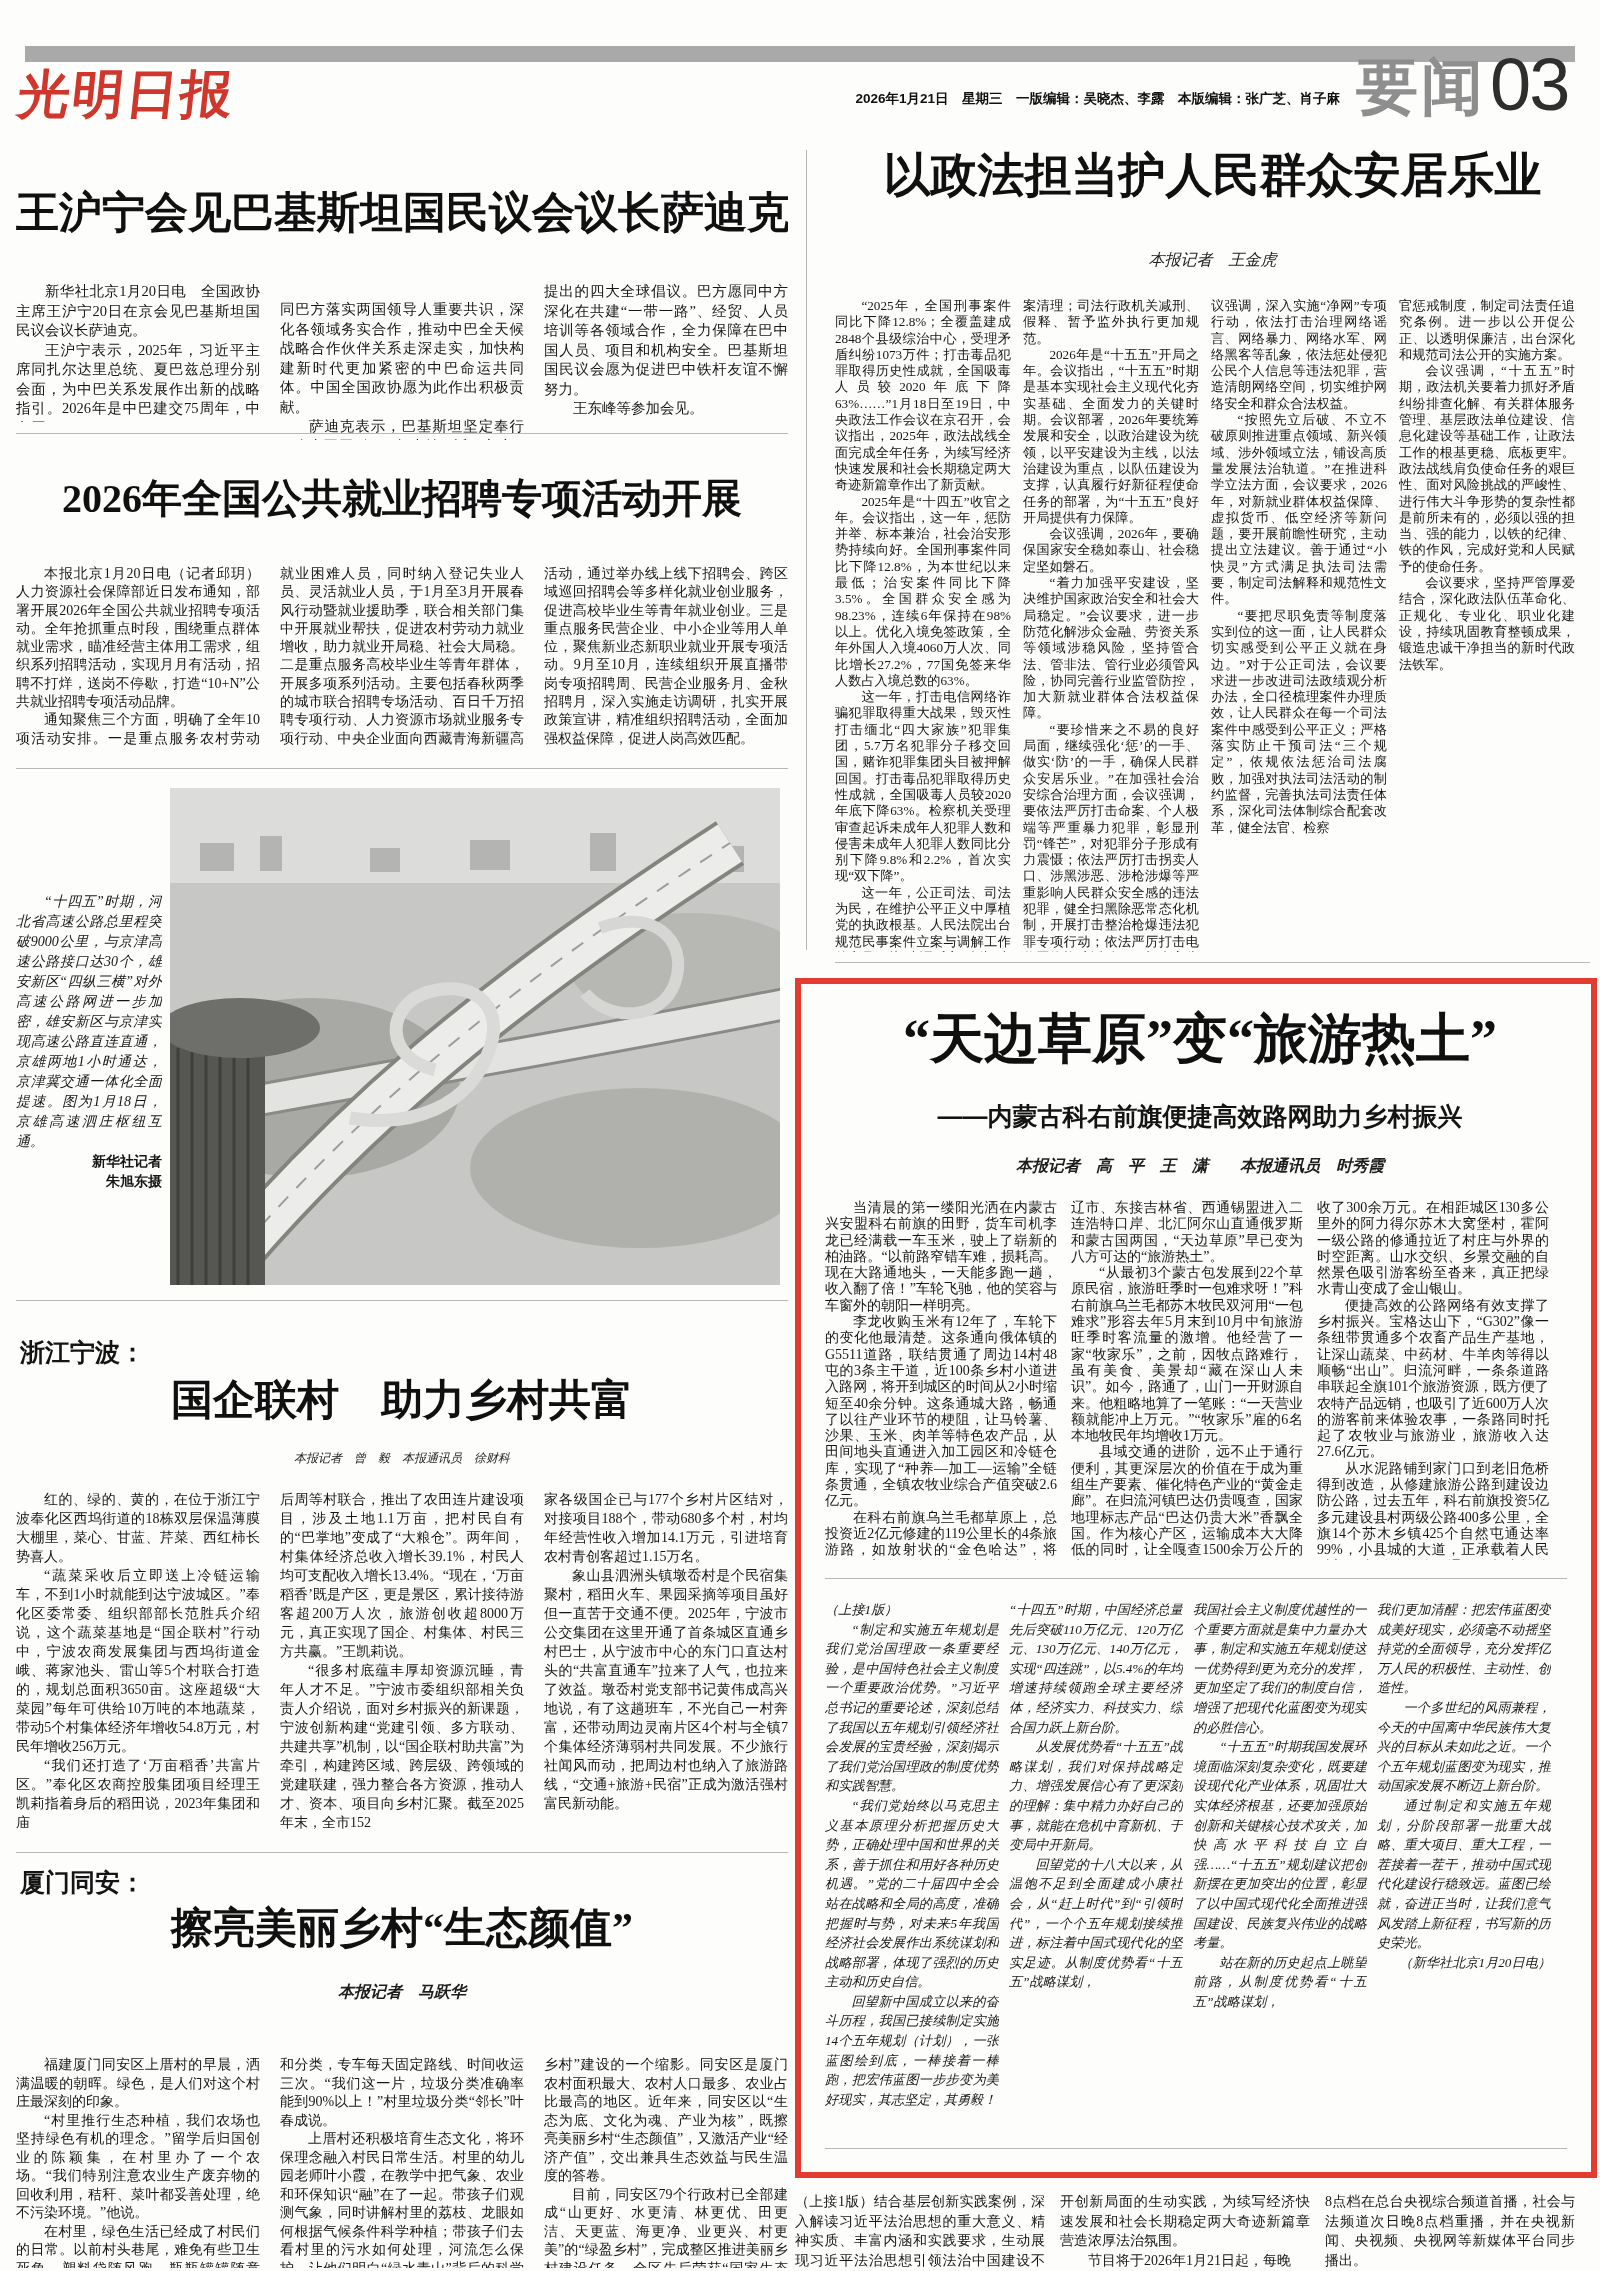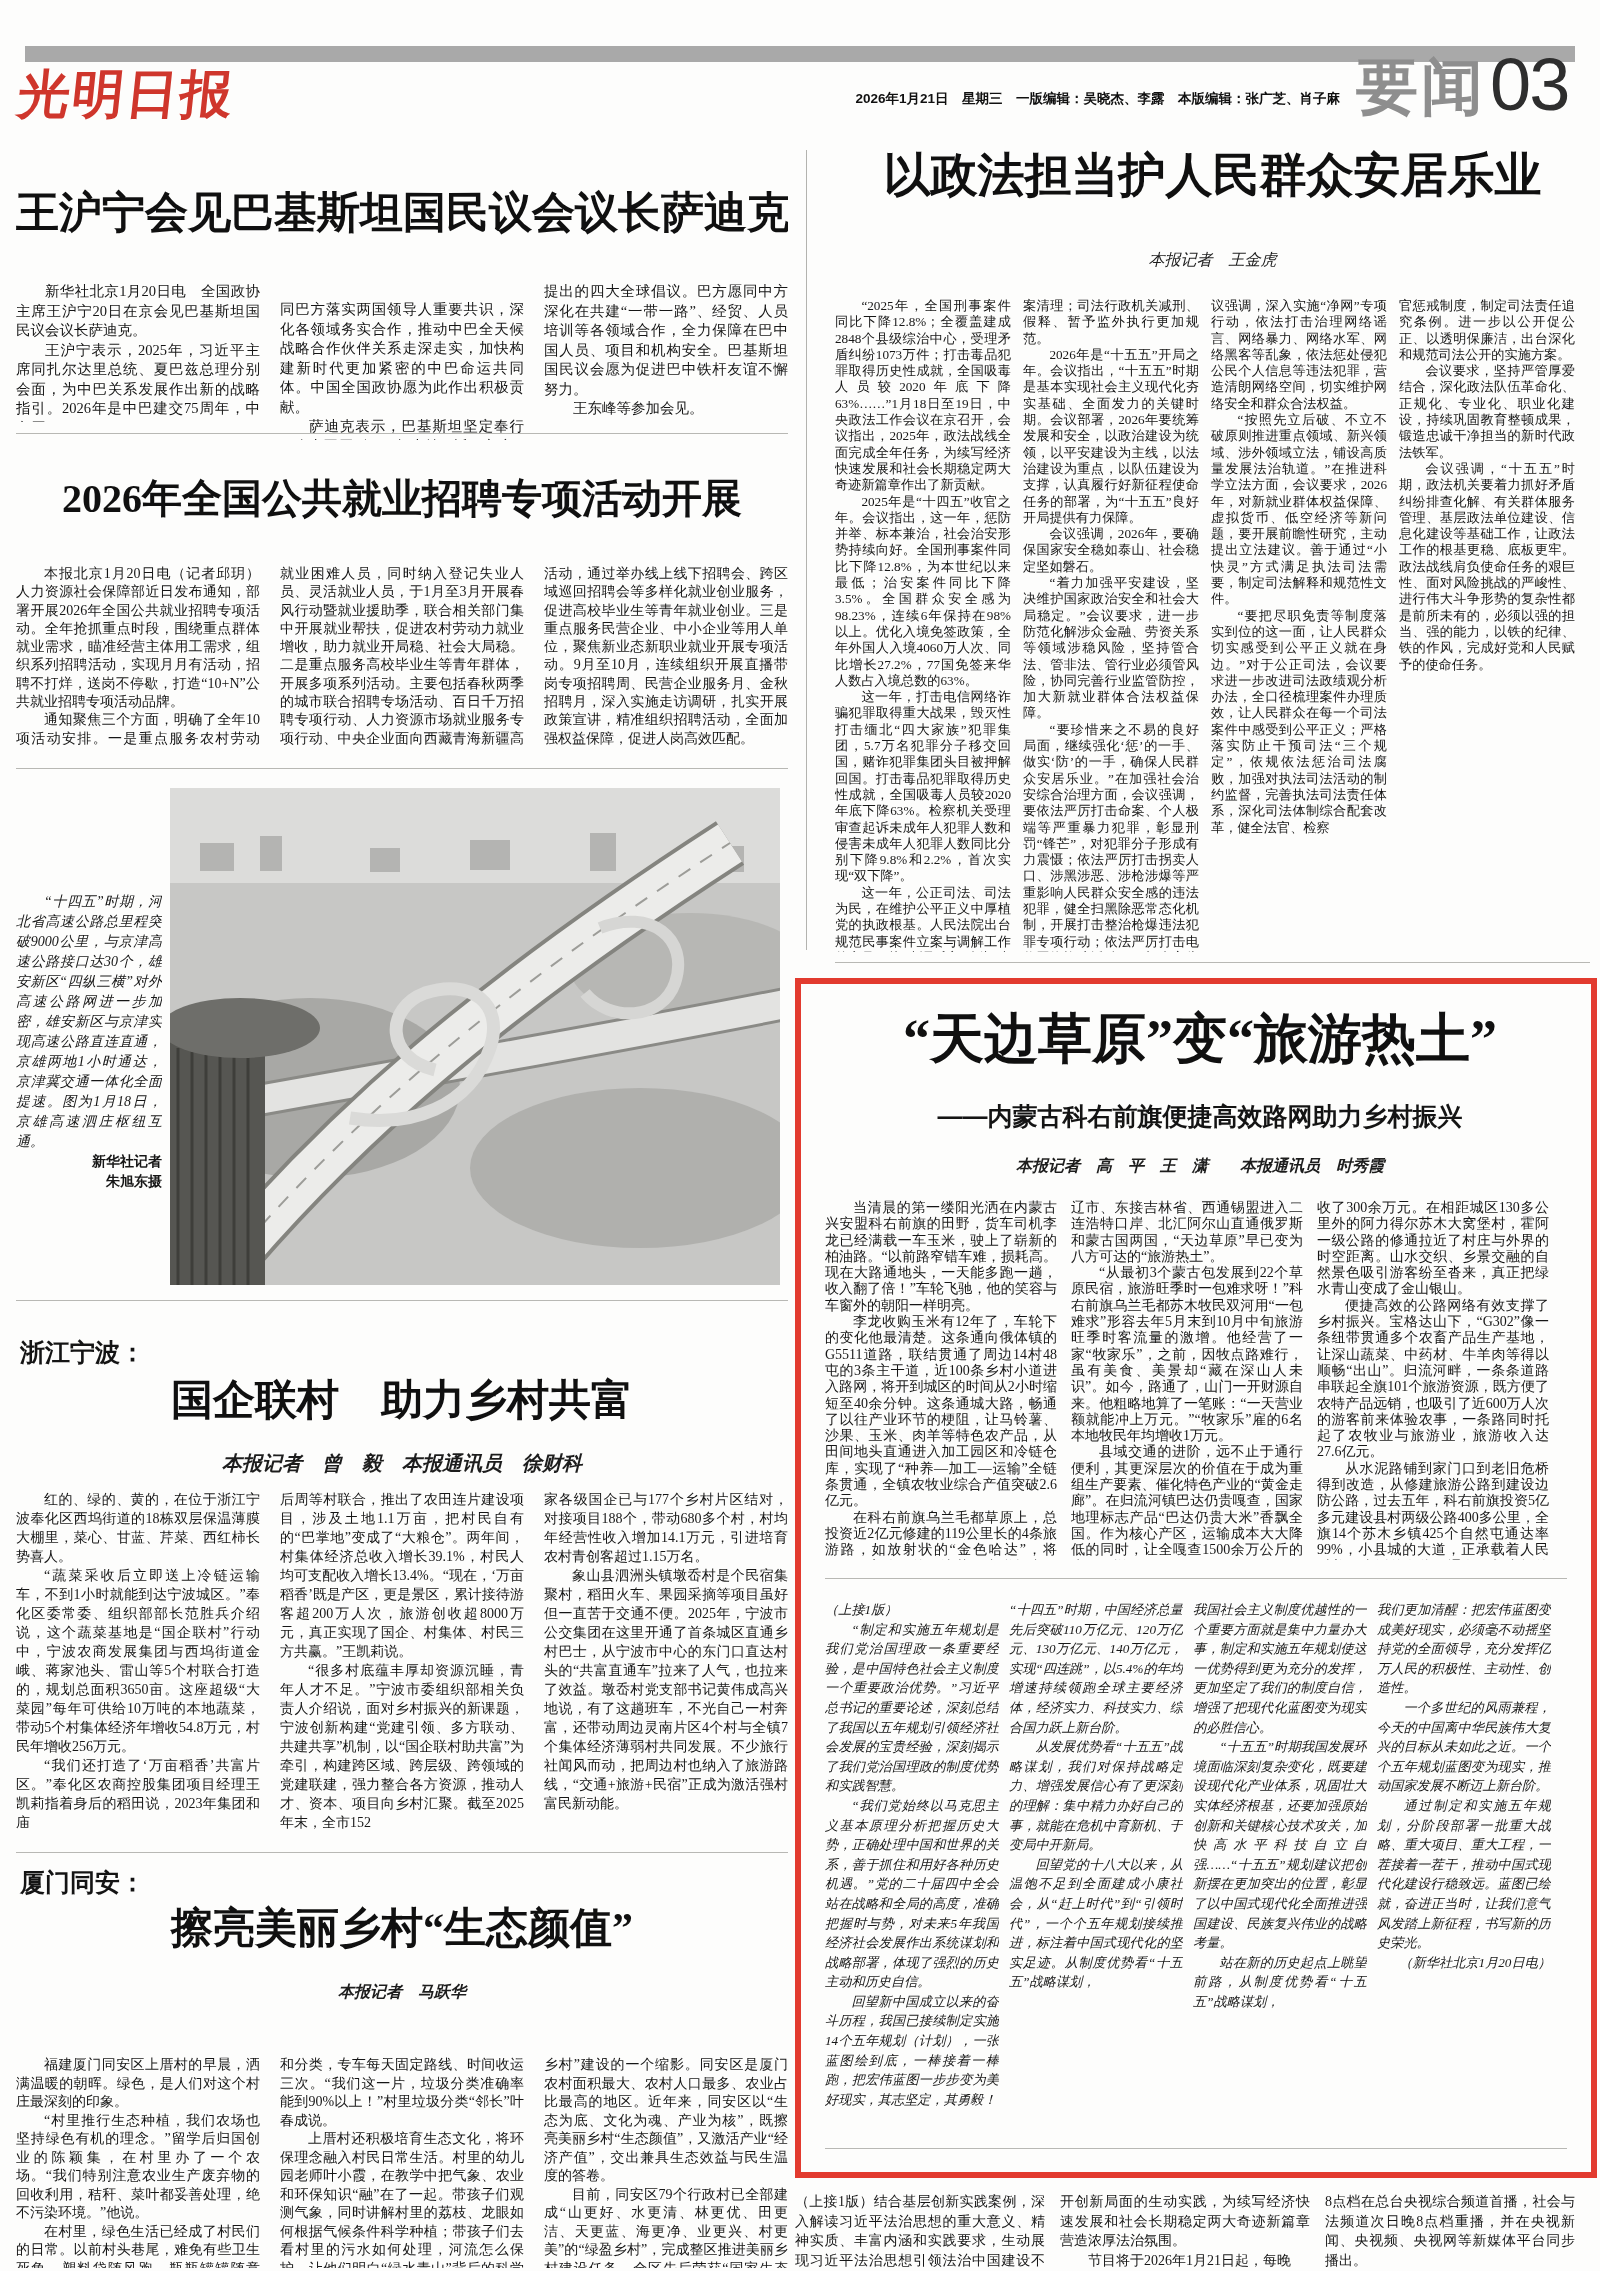--- a/index.html
+++ b/index.html
@@ -96,21 +96,21 @@
         <line x1="50" y1="252" x2="50" y2="497"></line>
       <line x1="64" y1="262" x2="64" y2="497"></line>
         <line x1="78" y1="257" x2="78" y2="497"></line>
     </g>
     <ellipse cx="70" cy="240" rx="80" ry="30" fill="#6e6e6a"></ellipse>
   </svg>
 
   <div class="rule" style="left:16px;top:1300px;width:772px"></div>
   <div class="kicker" style="left:20px;top:1336px;font-size:25px">浙江宁波：</div>
   <div class="headline" style="left:16px;top:1376px;width:772px;font-size:42px">国企联村　助力乡村共富</div>
-  <div class="byline kai" style="left:16px;top:1450px;width:772px;font-size:20px;font-weight:bold">本报记者　曾　毅　本报通讯员　徐财科</div>
+  <div class="byline kai" style="left:16px;top:1450px;width:772px;font-size:12px;font-weight:normal">本报记者　曾　毅　本报通讯员　徐财科</div>
   <div class="col" style="left:16px;top:1490px;width:244px;height:350px;font-size:14px;line-height:19px">
       <p>红的、绿的、黄的，在位于浙江宁波奉化区西坞街道的18栋双层保温薄膜大棚里，菜心、甘蓝、芹菜、西红柿长势喜人。</p>
       <p>“蔬菜采收后立即送上冷链运输车，不到1小时就能到达宁波城区。”奉化区委常委、组织部部长范胜兵介绍说，这个蔬菜基地是“国企联村”行动中，宁波农商发展集团与西坞街道金峨、蒋家池头、雷山等5个村联合打造的，规划总面积3650亩。这座超级“大菜园”每年可供给10万吨的本地蔬菜，带动5个村集体经济年增收54.8万元，村民年增收256万元。</p>
       <p>“我们还打造了‘万亩稻香’共富片区。”奉化区农商控股集团项目经理王凯莉指着身后的稻田说，2023年集团和庙</p>
     </div>
   <div class="col" style="left:280px;top:1490px;width:244px;height:350px;font-size:14px;line-height:19px">
       <p class="noind">后周等村联合，推出了农田连片建设项目，涉及土地1.1万亩，把村民自有的“巴掌地”变成了“大粮仓”。两年间，村集体经济总收入增长39.1%，村民人均可支配收入增长13.4%。“现在，‘万亩稻香’既是产区，更是景区，累计接待游客超200万人次，旅游创收超8000万元，真正实现了国企、村集体、村民三方共赢。”王凯莉说。</p>
       <p>“很多村底蕴丰厚却资源沉睡，青年人才不足。”宁波市委组织部相关负责人介绍说，面对乡村振兴的新课题，宁波创新构建“党建引领、多方联动、共建共享”机制，以“国企联村助共富”为牵引，构建跨区域、跨层级、跨领域的党建联建，强力整合各方资源，推动人才、资本、项目向乡村汇聚。截至2025年末，全市152</p>
     </div>
   <div class="col" style="left:544px;top:1490px;width:244px;height:350px;font-size:14px;line-height:19px">
@@ -153,22 +153,22 @@
       <p>“着力加强平安建设，坚决维护国家政治安全和社会大局稳定。”会议要求，进一步防范化解涉众金融、劳资关系等领域涉稳风险，坚持管合法、管非法、管行业必须管风险，协同完善行业监管防控，加大新就业群体合法权益保障。</p>
       <p>“要珍惜来之不易的良好局面，继续强化‘惩’的一手、做实‘防’的一手，确保人民群众安居乐业。”在加强社会治安综合治理方面，会议强调，要依法严厉打击命案、个人极端等严重暴力犯罪，彰显刑罚“锋芒”，对犯罪分子形成有力震慑；依法严厉打击拐卖人口、涉黑涉恶、涉枪涉爆等严重影响人民群众安全感的违法犯罪，健全扫黑除恶常态化机制，开展打击整治枪爆违法犯罪专项行动；依法严厉打击电信网络诈骗活动，狠打金主头目，狠抓行业治理，深化宣传教育，加强跨境合作，努力取得更大成绩；依法严厉打击毒品犯罪，深化新型毒品问题整治。</p>
     </div>
   <div class="col" style="left:1211px;top:298px;width:176px;height:654px;font-size:13.2px;line-height:16.3px">
       <p class="noind">议强调，深入实施“净网”专项行动，依法打击治理网络谣言、网络暴力、网络水军、网络黑客等乱象，依法惩处侵犯公民个人信息等违法犯罪，营造清朗网络空间，切实维护网络安全和群众合法权益。</p>
       <p>“按照先立后破、不立不破原则推进重点领域、新兴领域、涉外领域立法，铺设高质量发展法治轨道。”在推进科学立法方面，会议要求，2026年，对新就业群体权益保障、虚拟货币、低空经济等新问题，要开展前瞻性研究，主动提出立法建议。善于通过“小快灵”方式满足执法司法需要，制定司法解释和规范性文件。</p>
       <p>“要把尽职免责等制度落实到位的这一面，让人民群众切实感受到公平正义就在身边。”对于公正司法，会议要求进一步改进司法政绩观分析办法，全口径梳理案件办理质效，让人民群众在每一个司法案件中感受到公平正义；严格落实防止干预司法“三个规定”，依规依法惩治司法腐败，加强对执法司法活动的制约监督，完善执法司法责任体系，深化司法体制综合配套改革，健全法官、检察</p>
     </div>
   <div class="col" style="left:1399px;top:298px;width:176px;height:654px;font-size:13.2px;line-height:16.3px">
       <p class="noind">官惩戒制度，制定司法责任追究条例。进一步以公开促公正、以透明保廉洁，出台深化和规范司法公开的实施方案。</p>
+      <p>会议强调，“十五五”时期，政法机关要着力抓好矛盾纠纷排查化解、有关群体服务管理、基层政法单位建设、信息化建设等基础工作，让政法工作的根基更稳、底板更牢。政法战线肩负使命任务的艰巨性、面对风险挑战的严峻性、进行伟大斗争形势的复杂性都是前所未有的，必须以强的担当、强的能力，以铁的纪律、铁的作风，完成好党和人民赋予的使命任务。</p>
       <p>会议要求，坚持严管厚爱结合，深化政法队伍革命化、正规化、专业化、职业化建设，持续巩固教育整顿成果，锻造忠诚干净担当的新时代政法铁军。</p>
-      <p>会议强调，“十五五”时期，政法机关要着力抓好矛盾纠纷排查化解、有关群体服务管理、基层政法单位建设、信息化建设等基础工作，让政法工作的根基更稳、底板更牢。政法战线肩负使命任务的艰巨性、面对风险挑战的严峻性、进行伟大斗争形势的复杂性都是前所未有的，必须以强的担当、强的能力，以铁的纪律、铁的作风，完成好党和人民赋予的使命任务。</p>
     </div>
   <div class="rule" style="left:835px;top:962px;width:755px"></div>
 
   <div class="redbox" style="left:795px;top:978px;width:790px;height:1188px"></div>
 
   <div class="headline" style="left:820px;top:1008px;width:760px;font-size:54px">“天边草原”变“旅游热土”</div>
   <div class="abs sans" style="left:820px;top:1100px;width:760px;text-align:center;font-size:25px;font-weight:bold;color:#141414">——内蒙古科右前旗便捷高效路网助力乡村振兴</div>
   <div class="byline kai" style="left:820px;top:1156px;width:760px;font-size:16px;font-weight:bold">本报记者　高　平　王　潇　　本报通讯员　时秀霞</div>
   <div class="col" style="left:825px;top:1200px;width:232px;height:360px;font-size:14px;line-height:16.3px">
       <p>当清晨的第一缕阳光洒在内蒙古兴安盟科右前旗的田野，货车司机李龙已经满载一车玉米，驶上了崭新的柏油路。“以前路窄错车难，损耗高。现在大路通地头，一天能多跑一趟，收入翻了倍！”车轮飞驰，他的笑容与车窗外的朝阳一样明亮。</p>

